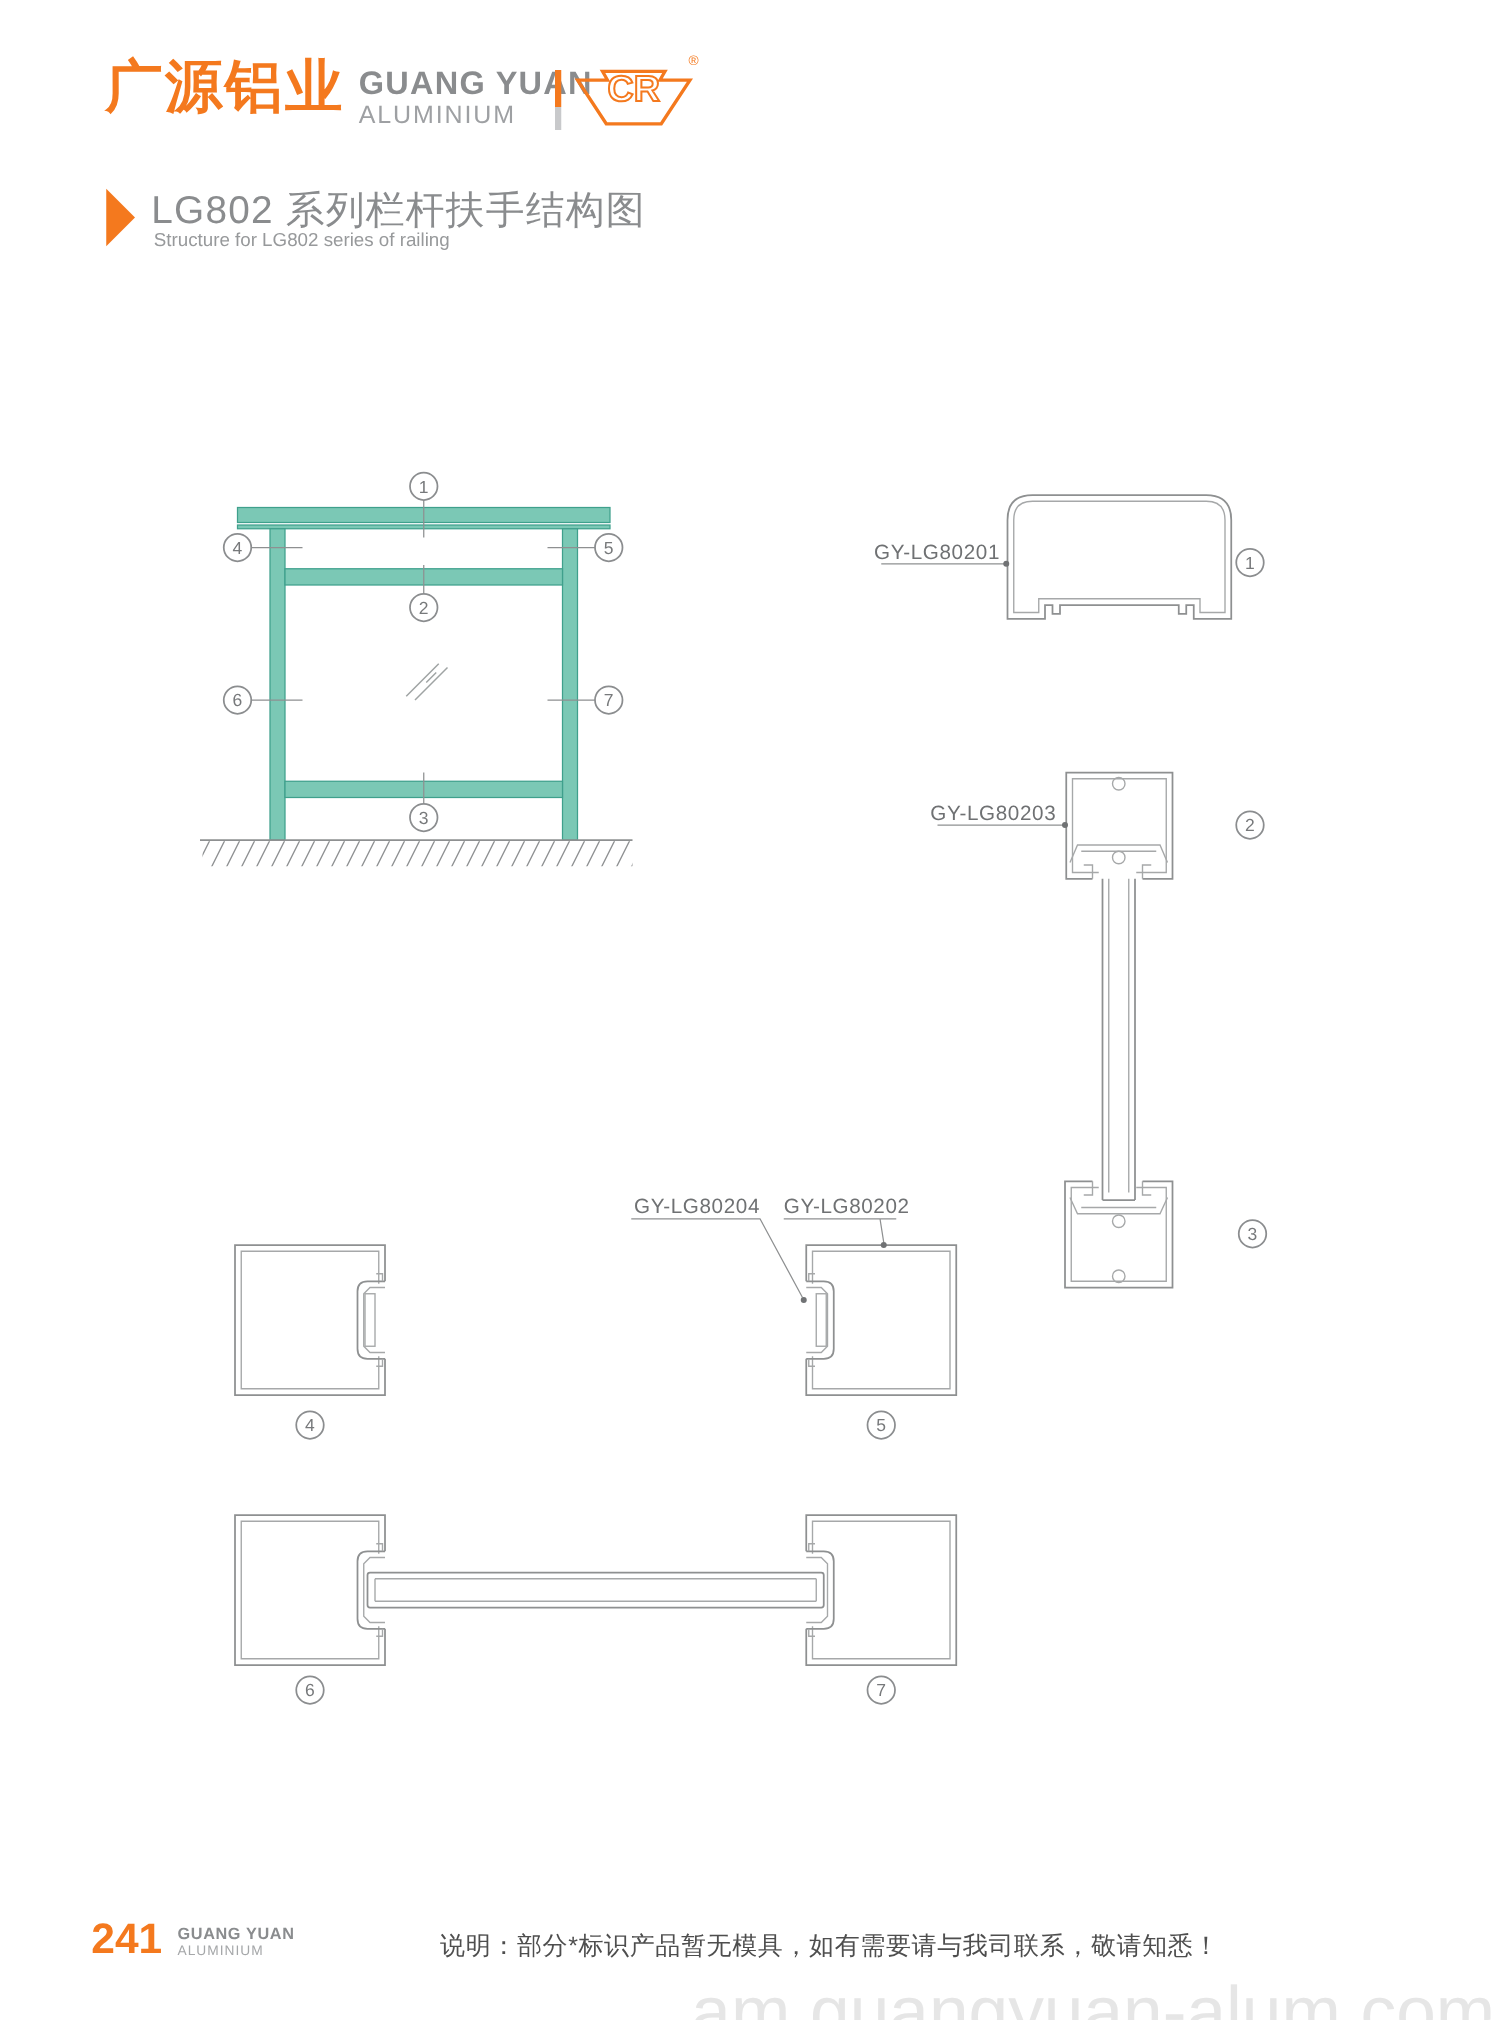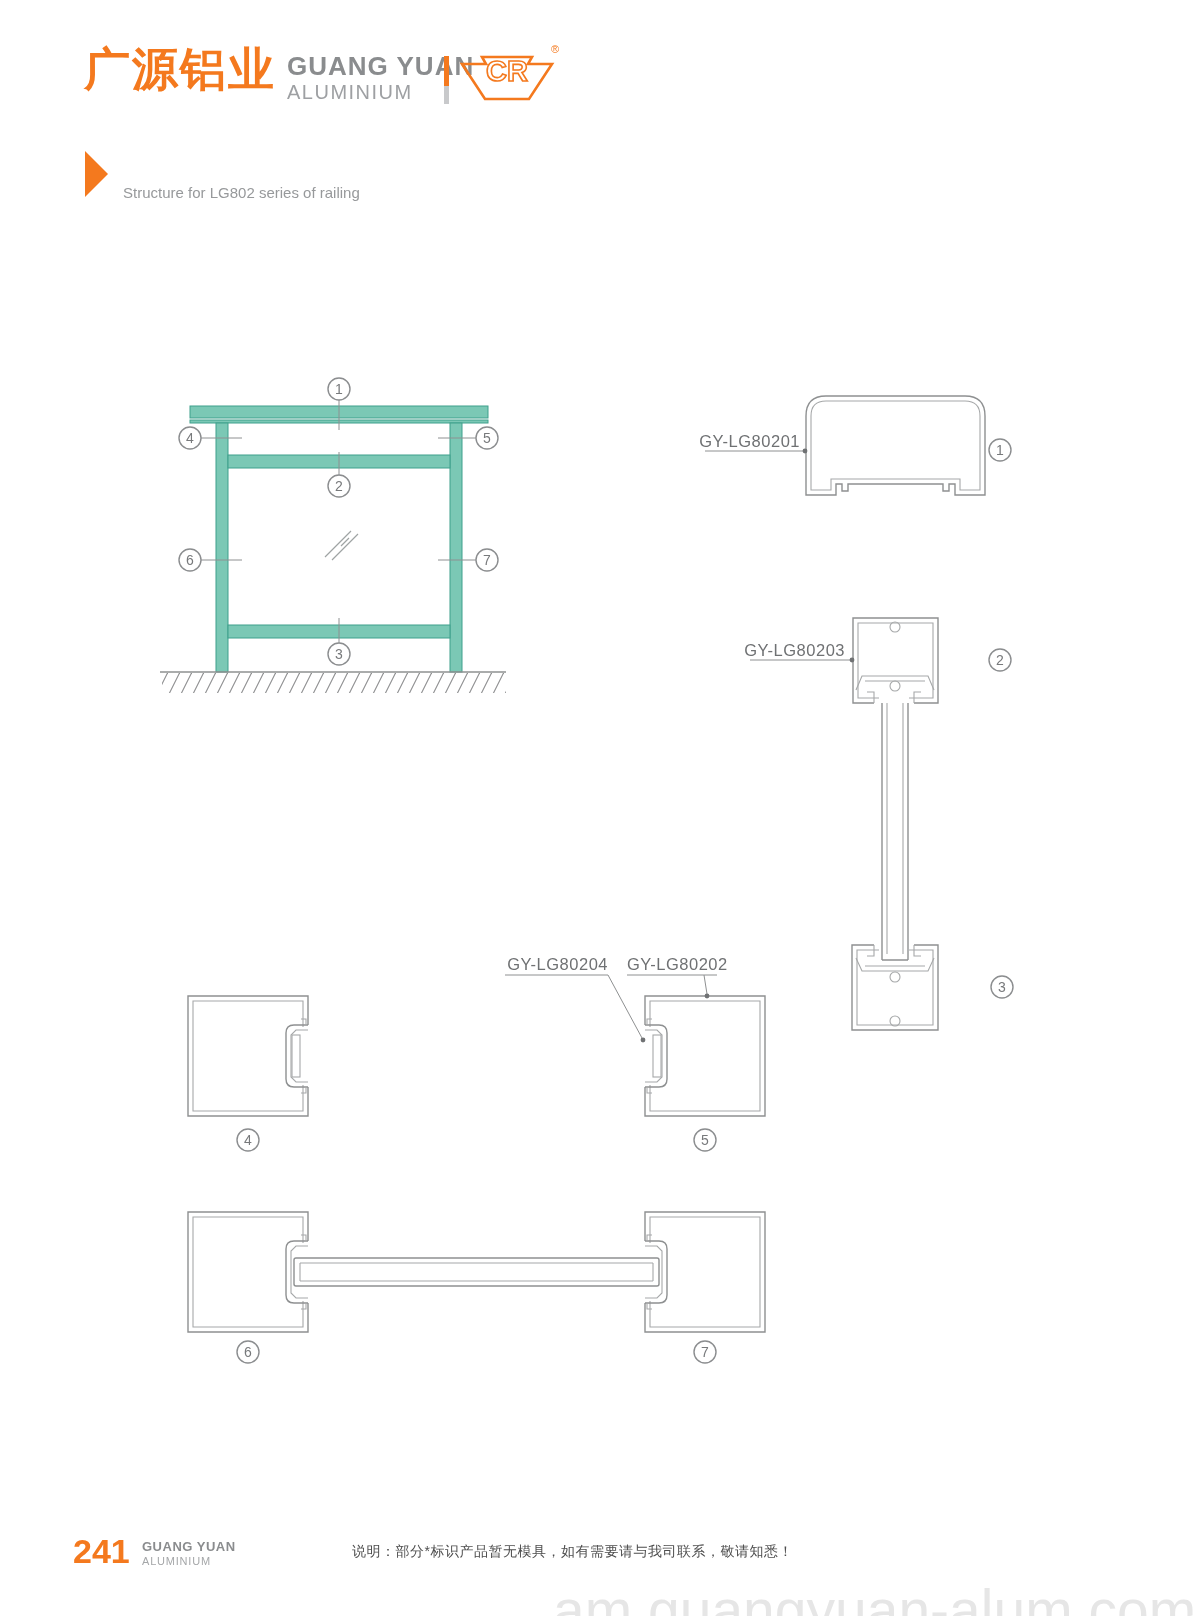--- a/index.html
+++ b/index.html
@@ -36,21 +36,21 @@
   .co-c{fill:#fff;stroke:#8B8D8F;stroke-width:1.4;}
   .co-t{fill:#77797B;font-size:14px;text-anchor:middle;}
   .plabel{fill:#6F7173;font-size:16.5px;letter-spacing:0.5px;}
 
   
   .page-num{position:absolute;left:73px;top:1534px;font-size:34px;font-weight:bold;
             color:#F4791E;line-height:1;}
   .footer-brand{position:absolute;left:142px;top:1540px;line-height:1;}
   .fb1{font-size:13px;font-weight:bold;color:#8A8C8E;letter-spacing:0.5px;}
   .fb2{font-size:11px;color:#A5A7A9;letter-spacing:0.8px;margin-top:3px;}
-  .footer-note{position:absolute;left:352px;top:1543px;font-size:14px;color:#4E4E4E;
+  .footer-note{position:absolute;left:352px;top:1543px;font-size:20px;color:#4E4E4E;
                letter-spacing:0.5px;white-space:nowrap;}
   .watermark{position:absolute;left:553px;top:1582px;font-size:57px;color:#E6E6E6;
              white-space:nowrap;letter-spacing:0px;line-height:1;}
 </style>
 </head>
 <body>
 
 <div class="page">
 
   <div class="logo-cn">广源铝业</div>
@@ -61,20 +61,21 @@
   <div class="logo-divider"></div>
   <div class="emblem">
     <svg width="96" height="62" viewBox="0 0 96 62">
       <path d="M3,17 L27,17 L23,10 L73,10 L69,17 L93,17 L70,52 L26,52 Z" fill="none" stroke="#F4791E" stroke-width="2.6"></path>
       <text x="48" y="34" text-anchor="middle" font-size="29" font-weight="bold" fill="#ffffff" stroke="#F4791E" stroke-width="1.6" font-family="Liberation Sans, sans-serif">CR</text>
     </svg>
     <span class="reg">®</span>
   </div>
 
   <div class="tri"></div>
+  <h1 class="title-cn">LG802 系列栏杆扶手结构图</h1>
   <p class="title-en">Structure for LG802 series of railing</p>
 
   <svg class="drawing" width="1200" height="1616" viewBox="0 0 1200 1616">
     <defs>
       <pattern id="hatch" patternUnits="userSpaceOnUse" width="12" height="24">
         <line x1="12" y1="0" x2="0" y2="24" stroke="#8E9091" stroke-width="1.1"></line>
       </pattern>
     </defs>
 
     <g>

